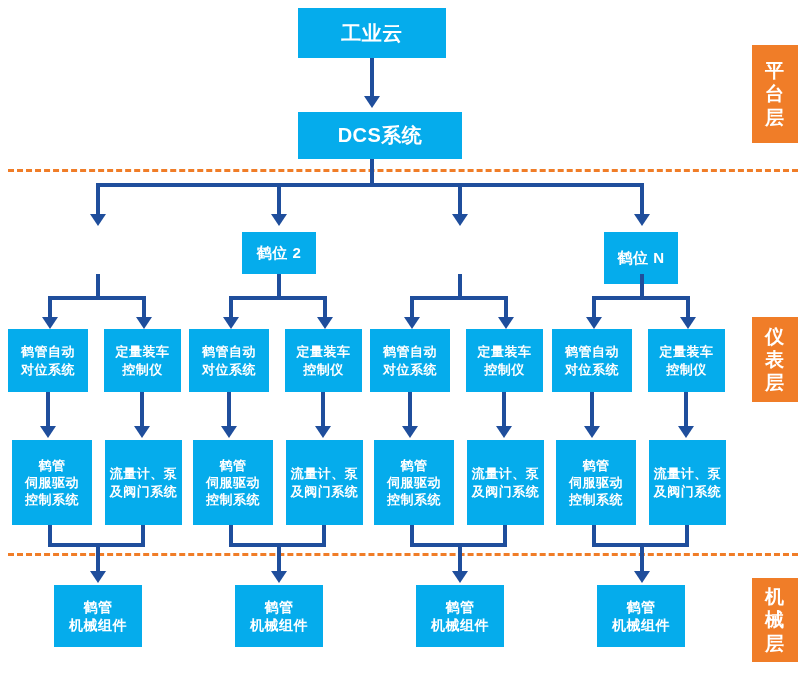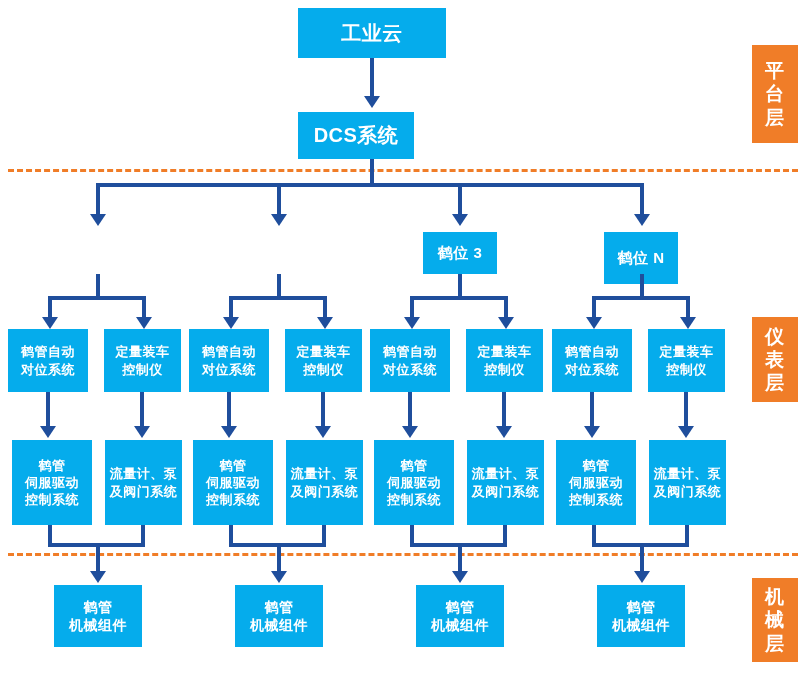--- a/index.html
+++ b/index.html
@@ -100,39 +100,39 @@
 层</div>
   <div class="layer-tag" style="left:752px; top:578px; width:46px; height:84px;">机
 械
 层</div>
 
   <div class="node top" style="left:298px; top:8px; width:148px; height:50px;">工业云</div>
 
   <div class="vline" style="left:370px; top:58px; height:40px;"></div>
   <div class="arrow" style="left:364px; top:96px;"></div>
 
-  <div class="node top" style="left:298px; top:112px; width:116px; height:47px;">DCS系统</div>
+  <div class="node top" style="left:298px; top:112px; width:164px; height:47px;">DCS系统</div>
 
   <div class="vline" style="left:370px; top:159px; height:26px;"></div>
 
   <div class="hline" style="left:96px; top:183px; width:548px;"></div>
 
   <div class="vline" style="left:96px; top:183px; height:32px;"></div>
   <div class="arrow" style="left:90px; top:214px;"></div>
 
   <div class="vline" style="left:277px; top:183px; height:32px;"></div>
   <div class="arrow" style="left:271px; top:214px;"></div>
 
   <div class="vline" style="left:458px; top:183px; height:32px;"></div>
   <div class="arrow" style="left:452px; top:214px;"></div>
 
   <div class="vline" style="left:640px; top:183px; height:32px;"></div>
   <div class="arrow" style="left:634px; top:214px;"></div>
 
-  <div class="node bay" style="left:423px; top:232px; width:74px; height:42px;">鹤位 3</div>
+  <div class="node bay" style="left:242px; top:232px; width:74px; height:42px;">鹤位 2</div>
   <div class="node bay" style="left:604px; top:232px; width:74px; height:52px;">鹤位 N</div>
 
   <div class="vline" style="left:96px; top:274px; height:24px;"></div>
   <div class="hline" style="left:48px; top:296px; width:98px;"></div>
   <div class="vline" style="left:48px; top:296px; height:22px;"></div>
   <div class="arrow" style="left:42px; top:317px;"></div>
   <div class="vline" style="left:142px; top:296px; height:22px;"></div>
   <div class="arrow" style="left:136px; top:317px;"></div>
 
   <div class="vline" style="left:277px; top:274px; height:24px;"></div>

